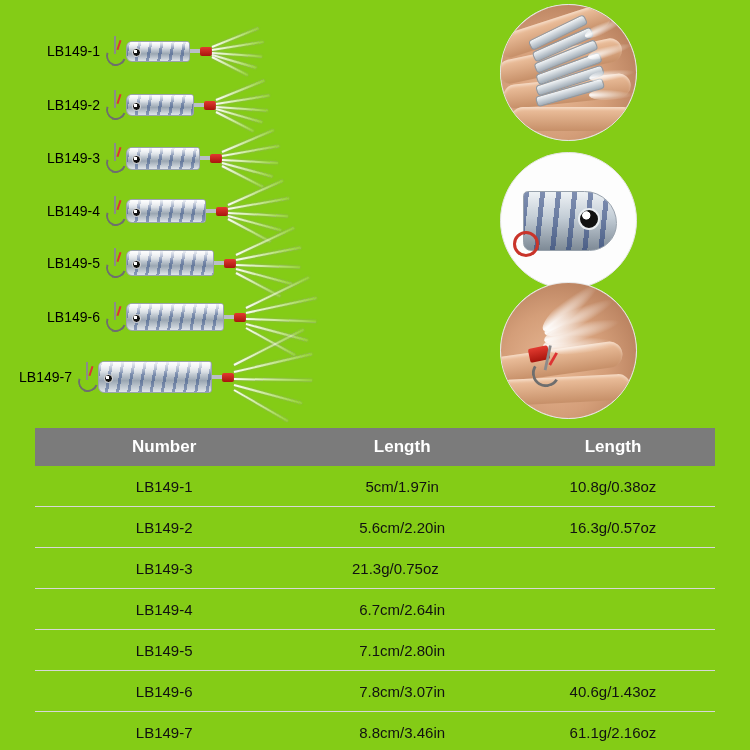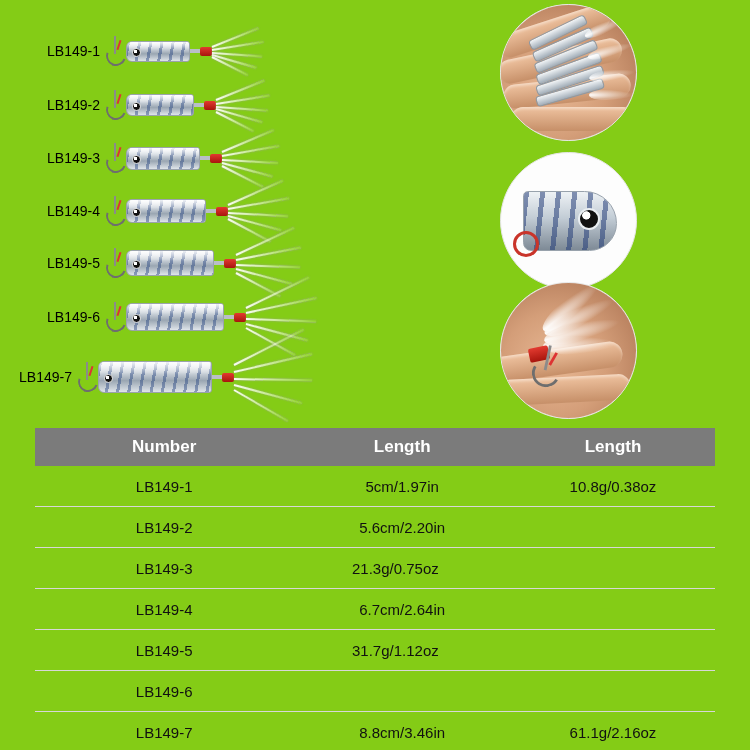--- a/index.html
+++ b/index.html
@@ -512,35 +512,38 @@
     </div>
 
     <div class="spec-row">
       <div class="col-1">LB149-1</div>
       <div class="col-2">5cm/1.97in</div>
       <div class="col-3">10.8g/0.38oz</div>
     </div>
     <div class="spec-row">
       <div class="col-1">LB149-2</div>
       <div class="col-2">5.6cm/2.20in</div>
+      <div class="col-3">16.3g/0.57oz</div>
     </div>
     <div class="spec-row">
       <div class="col-1">LB149-3</div>
       <div class="col-3">21.3g/0.75oz</div>
     </div>
     <div class="spec-row">
       <div class="col-1">LB149-4</div>
       <div class="col-2">6.7cm/2.64in</div>
     </div>
     <div class="spec-row">
       <div class="col-1">LB149-5</div>
-      <div class="col-3">31.7g/1.12oz</div>
+      <div class="col-2">7.1cm/2.80in</div>
     </div>
     <div class="spec-row">
       <div class="col-1">LB149-6</div>
+      <div class="col-2">7.8cm/3.07in</div>
+      <div class="col-3">40.6g/1.43oz</div>
     </div>
     <div class="spec-row">
       <div class="col-1">LB149-7</div>
       <div class="col-2">8.8cm/3.46in</div>
       <div class="col-3">61.1g/2.16oz</div>
     </div>
 
   </div>
 
 </div>

